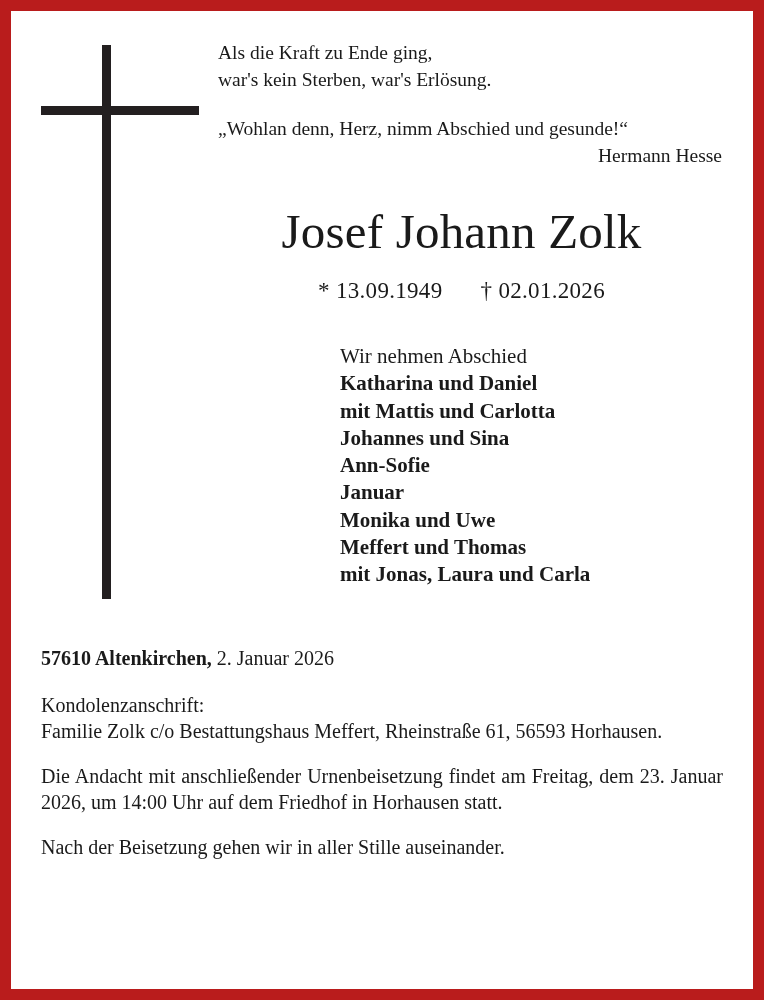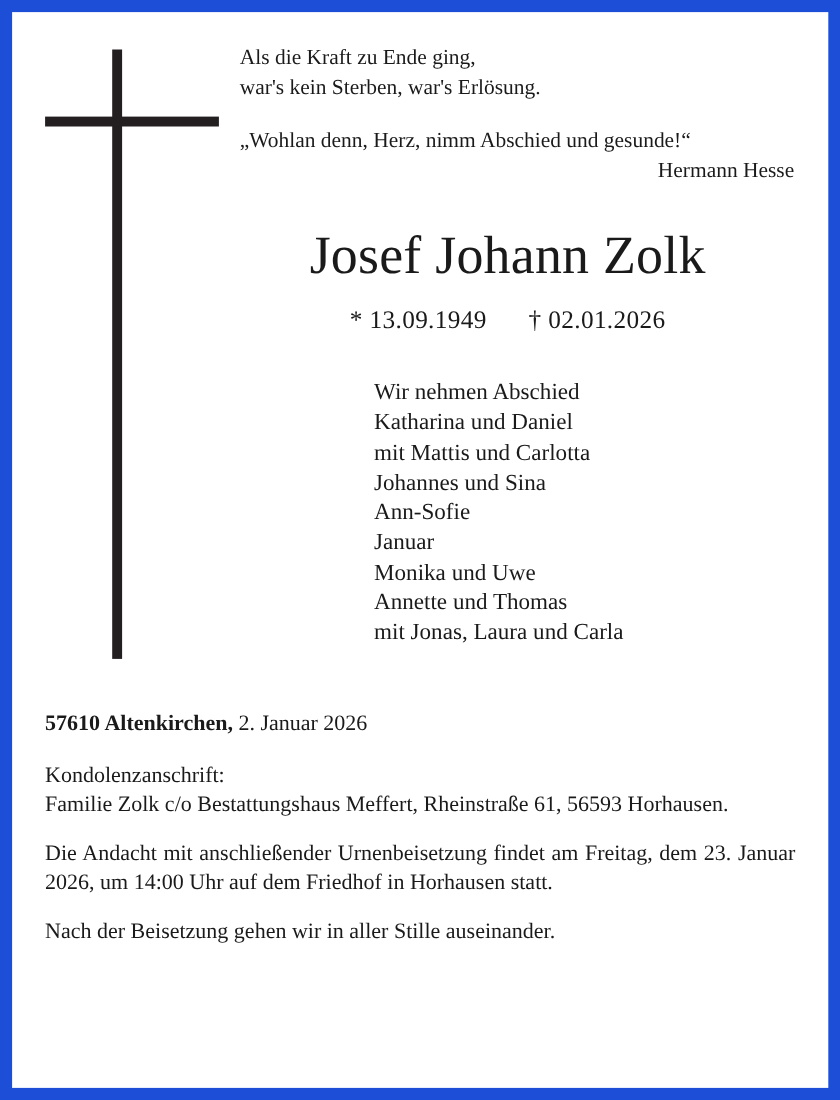--- a/index.html
+++ b/index.html
@@ -14,21 +14,21 @@
     font-family: "Liberation Serif", "DejaVu Serif", serif;
     color: #1a1a1a;
   }
 
   
   .notice-frame {
     position: relative;
     box-sizing: border-box;
     width: 764px;
     height: 1000px;
-    background: #1d4ed8;
+    background: #b91c1c;
     padding: 11px;
   }
   .notice-page {
     position: relative;
     box-sizing: border-box;
     width: 100%;
     height: 100%;
     background: #ffffff;
   }
 
@@ -110,21 +110,21 @@
     left: 329px;
     top: 332px;
     width: 390px;
     font-size: 21px;
     line-height: 27.3px;
   }
   .mourners-intro {
     font-weight: normal;
   }
   .mourner-name {
-    font-weight: normal;
+    font-weight: bold;
   }
 
   
   .lower-text {
     position: absolute;
     left: 30px;
     top: 634px;
     width: 682px;
     font-size: 20px;
     line-height: 26px;
@@ -178,21 +178,21 @@
     </div>
 
     <div class="mourners">
       <div class="mourners-intro">Wir nehmen Abschied</div>
       <div class="mourner-name">Katharina und Daniel</div>
       <div class="mourner-name">mit Mattis und Carlotta</div>
       <div class="mourner-name">Johannes und Sina</div>
       <div class="mourner-name">Ann-Sofie</div>
       <div class="mourner-name">Januar</div>
       <div class="mourner-name">Monika und Uwe</div>
-      <div class="mourner-name">Annette und Thomas</div>
+      <div class="mourner-name">Meffert und Thomas</div>
       <div class="mourner-name">mit Jonas, Laura und Carla</div>
     </div>
 
     <div class="lower-text">
 
       <div class="place-date-line">
         <span class="place-strong">57610 Altenkirchen,</span><span> 2. Januar 2026</span>
       </div>
 
       <div class="para para-nojust" style="margin-bottom:0;">Kondolenzanschrift:</div>

